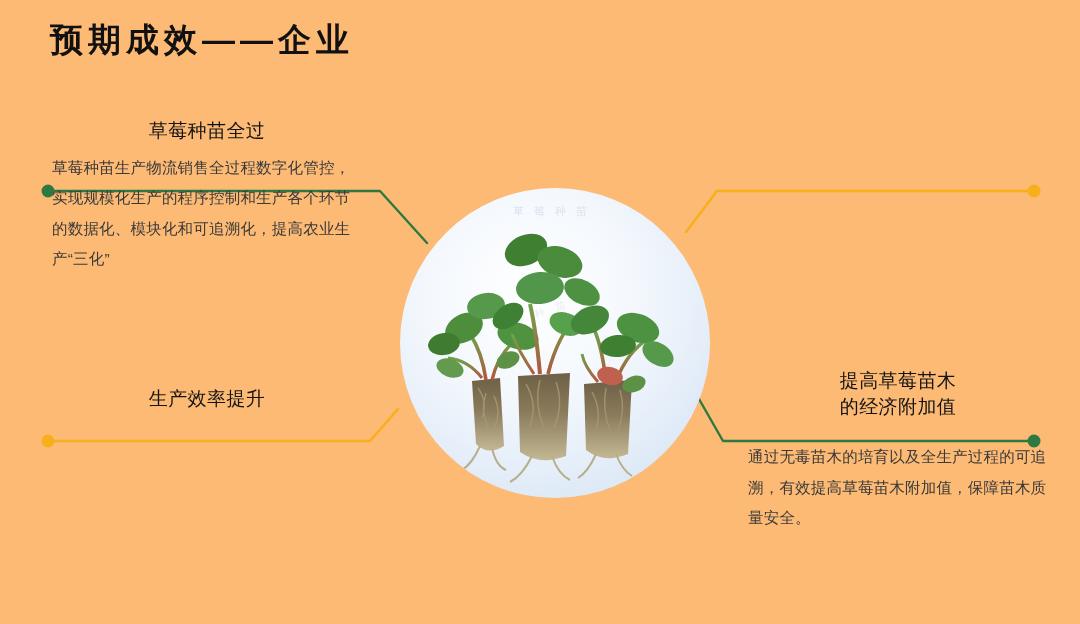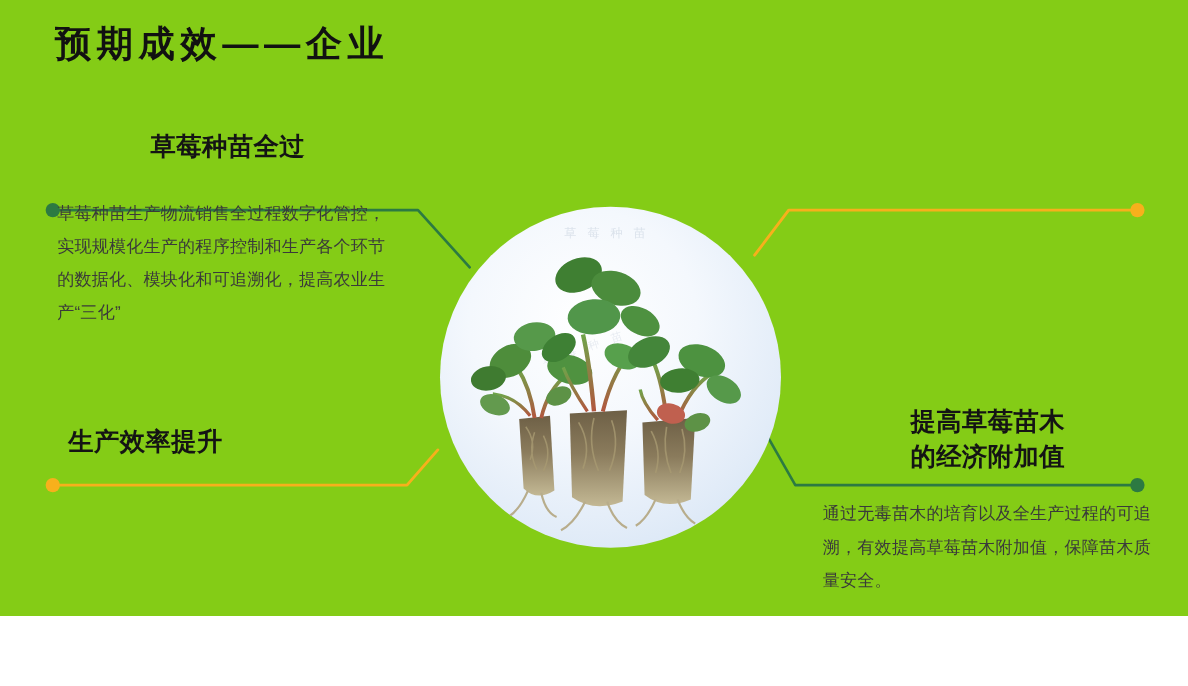--- a/index.html
+++ b/index.html
@@ -11,22 +11,22 @@
     height: 624px;
     background: #ffffff;
     font-family: "Liberation Sans", "DejaVu Sans", sans-serif;
     overflow: hidden;
     position: relative;
   }
   .slide {
     position: absolute;
     inset: 0;
     width: 1080px;
-    height: 560px;
-    background: #84cc16;
+    height: 624px;
+    background: #fdba74;
   }
 
   
   .page-title {
     position: absolute;
     left: 50px;
     top: 20px;
     font-size: 33px;
     font-weight: bold;
     color: #111111;
@@ -88,42 +88,42 @@
     width: 310px;
     height: 310px;
   }
 
   
   .block {
     position: absolute;
     width: 300px;
   }
   .block-title {
-    font-size: 23px;
-    font-weight: bold;
+    font-size: 19px;
+    font-weight: normal;
     color: #141414;
     line-height: 1.38;
     letter-spacing: 0.4px;
     margin: 0;
   }
   .block-body {
     font-size: 15.5px;
     color: #3a3a3a;
     line-height: 1.95;
     margin: 0;
     letter-spacing: 0.2px;
   }
 
   
   #block-tl { left: 52px; top: 118px; }
   #block-tl .block-title { text-align: center; padding-left: 10px; }
-  #block-tl .block-body { margin-top: 30px; }
+  #block-tl .block-body { margin-top: 9px; }
 
   #block-bl { left: 52px; top: 386px; }
-  #block-bl .block-title { padding-left: 10px; }
+  #block-bl .block-title { text-align: center; padding-left: 10px; }
   #block-bl .block-body { margin-top: 22px; }
 
   
   #block-tr { left: 748px; top: 155px; }
   #block-tr .block-title { text-align: left; }
   #block-tr .block-body { margin-top: 22px; }
 
   #block-br { left: 748px; top: 368px; }
   #block-br .block-title { text-align: center; }
   #block-br .block-body { margin-top: 22px; }

